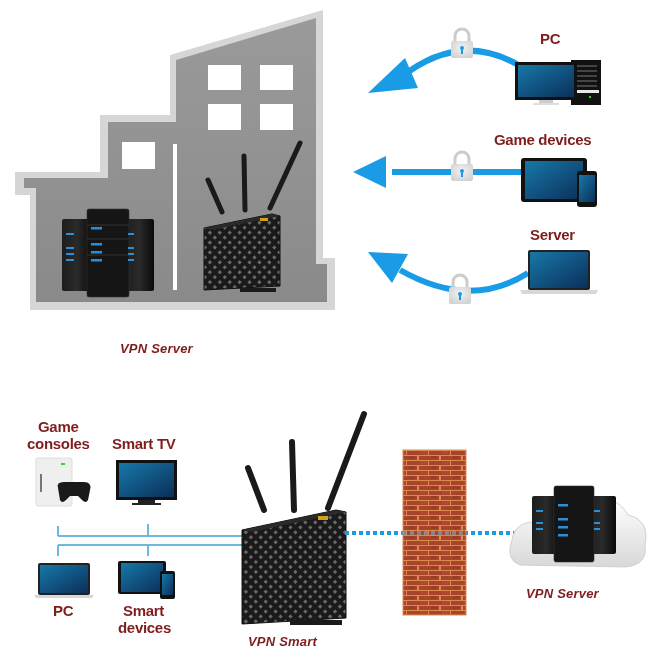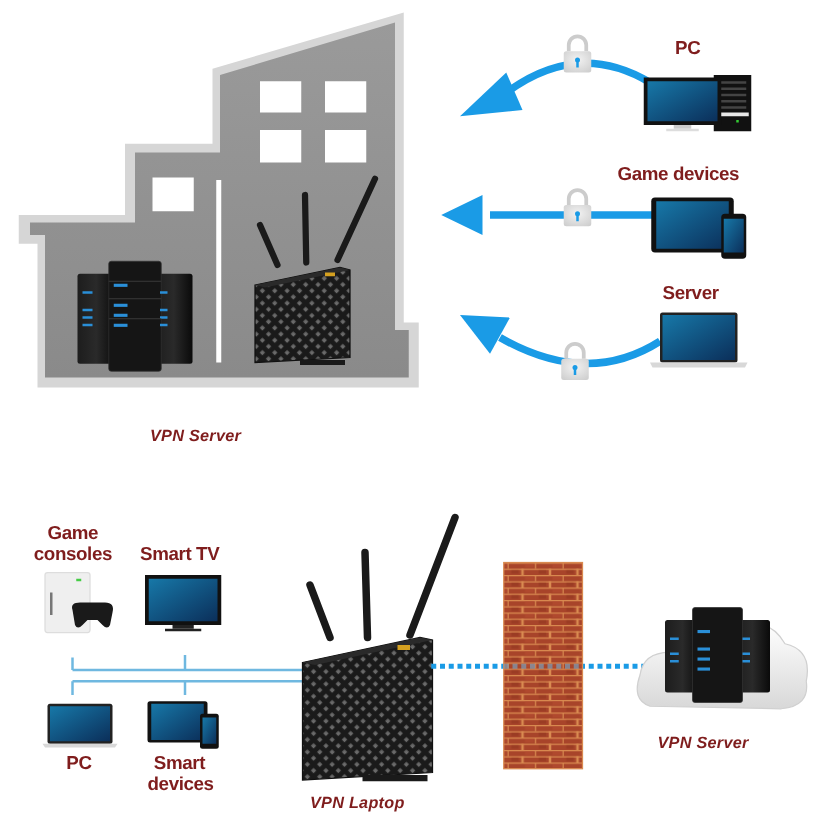--- a/index.html
+++ b/index.html
@@ -240,14 +240,14 @@
 <div class="label lbl-sm" style="left:494px;top:131px;">Game devices</div>
 <div class="label lbl-sm" style="left:530px;top:226px;">Server</div>
 <div class="label lbl-lg" style="left:120px;top:341px;">VPN Server</div>
 
 <div class="label lbl-sm" style="left:38px;top:418px;">Game</div>
 <div class="label lbl-sm" style="left:27px;top:435px;">consoles</div>
 <div class="label lbl-sm" style="left:112px;top:435px;">Smart TV</div>
 <div class="label lbl-sm" style="left:53px;top:602px;">PC</div>
 <div class="label lbl-sm" style="left:123px;top:602px;">Smart</div>
 <div class="label lbl-sm" style="left:118px;top:619px;">devices</div>
-<div class="label lbl-lg" style="left:248px;top:634px;">VPN Laptop</div>
+<div class="label lbl-lg" style="left:248px;top:634px;">VPN Smart</div>
 <div class="label lbl-lg" style="left:526px;top:586px;">VPN Server</div>
 
 </body></html>

